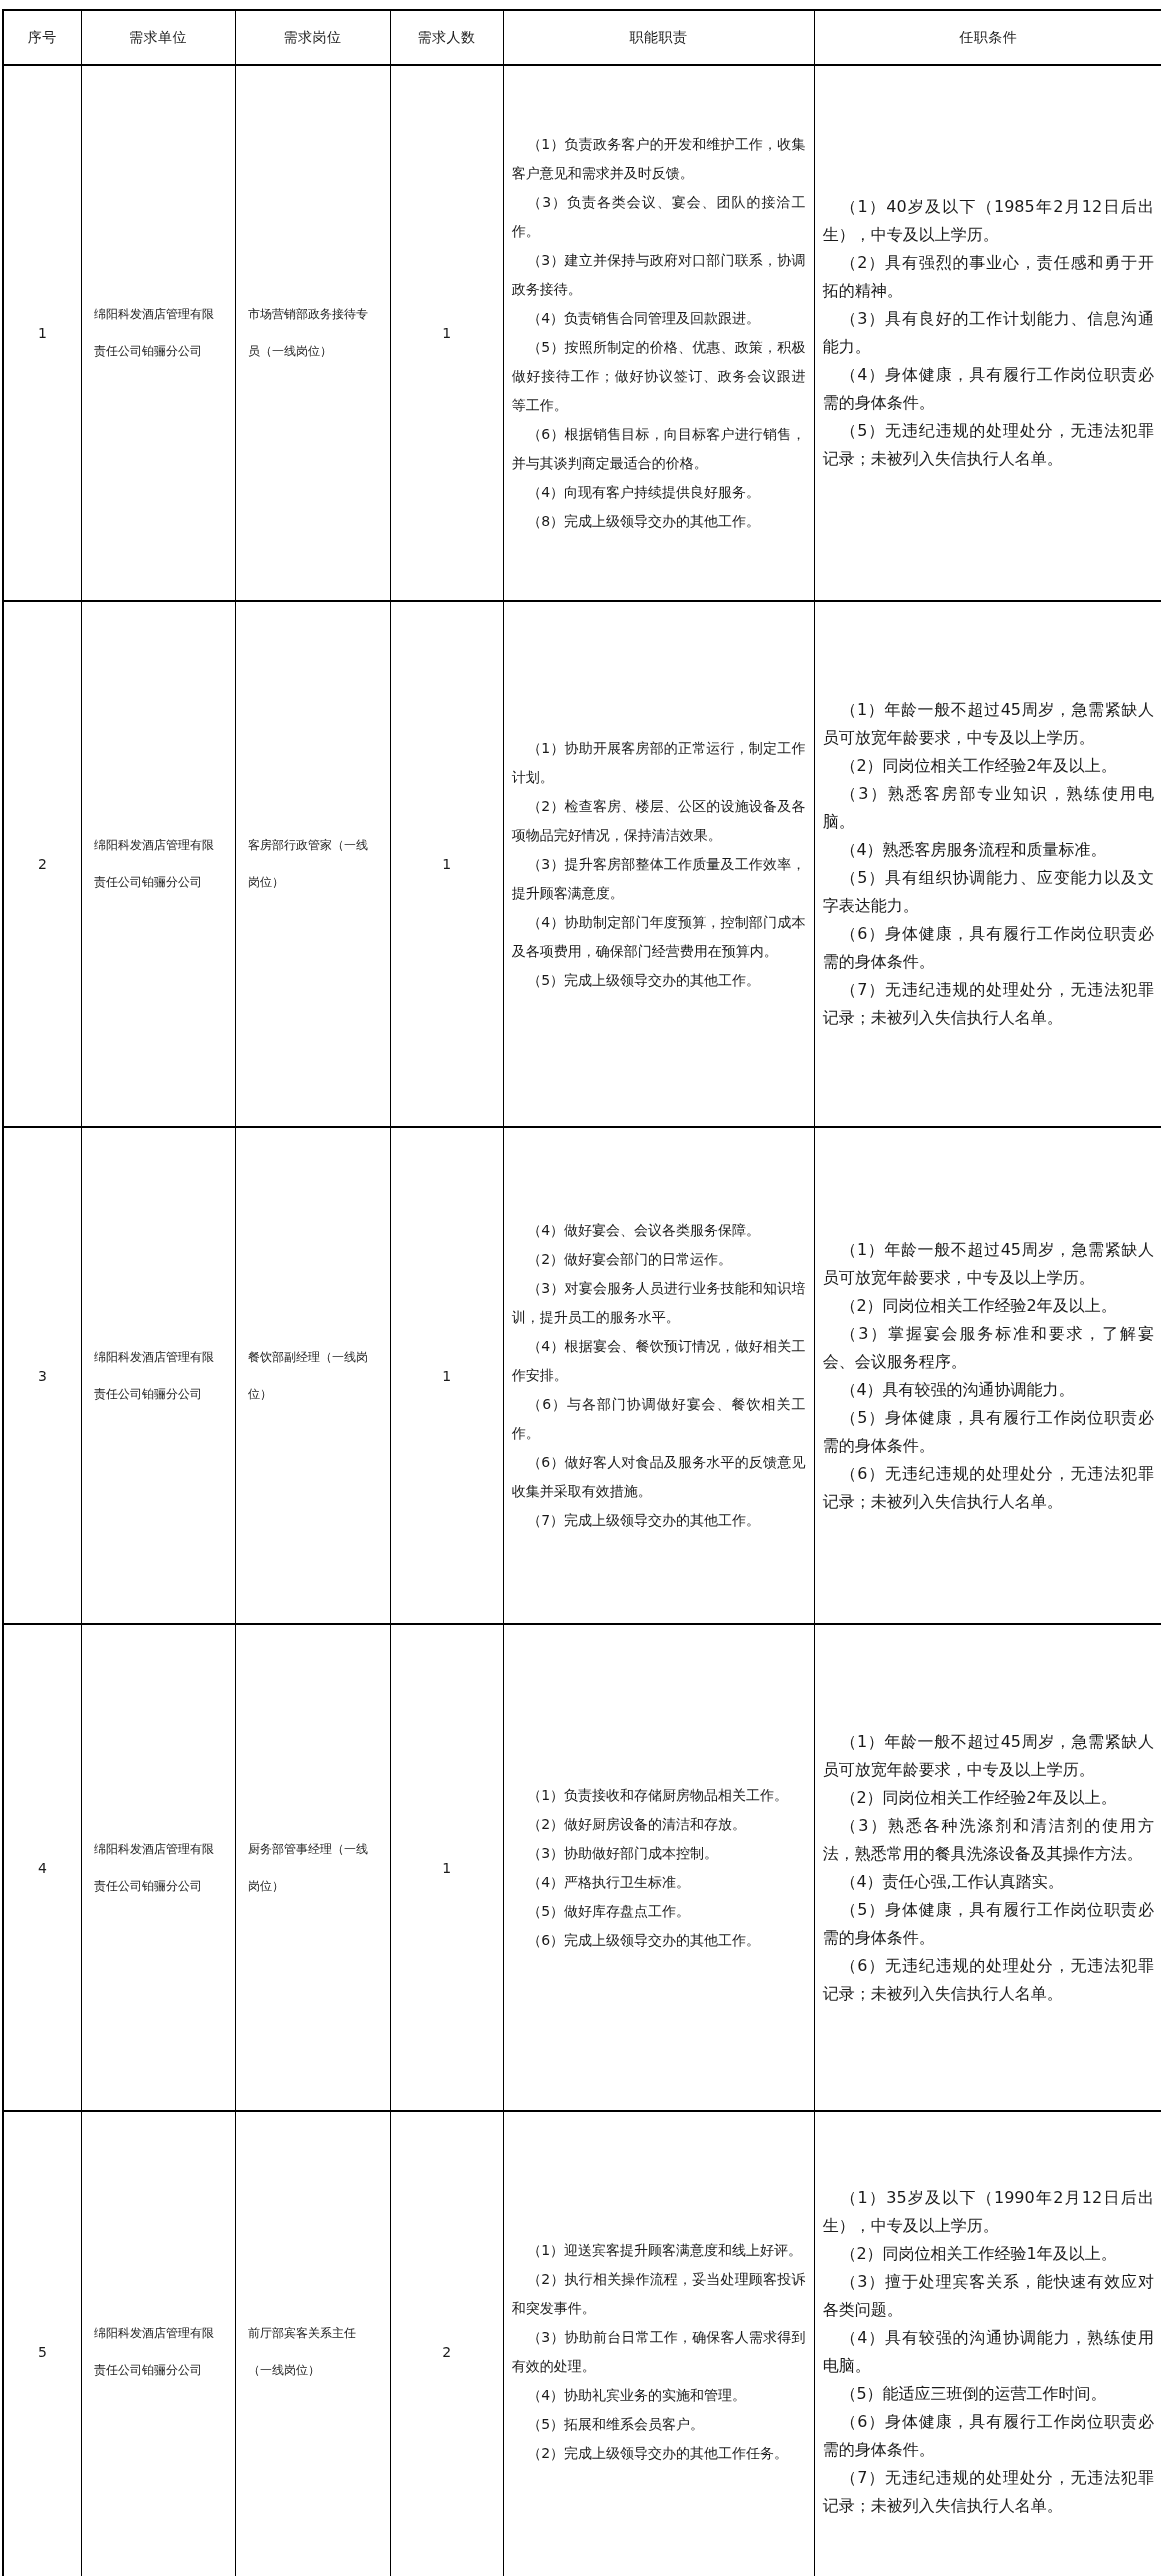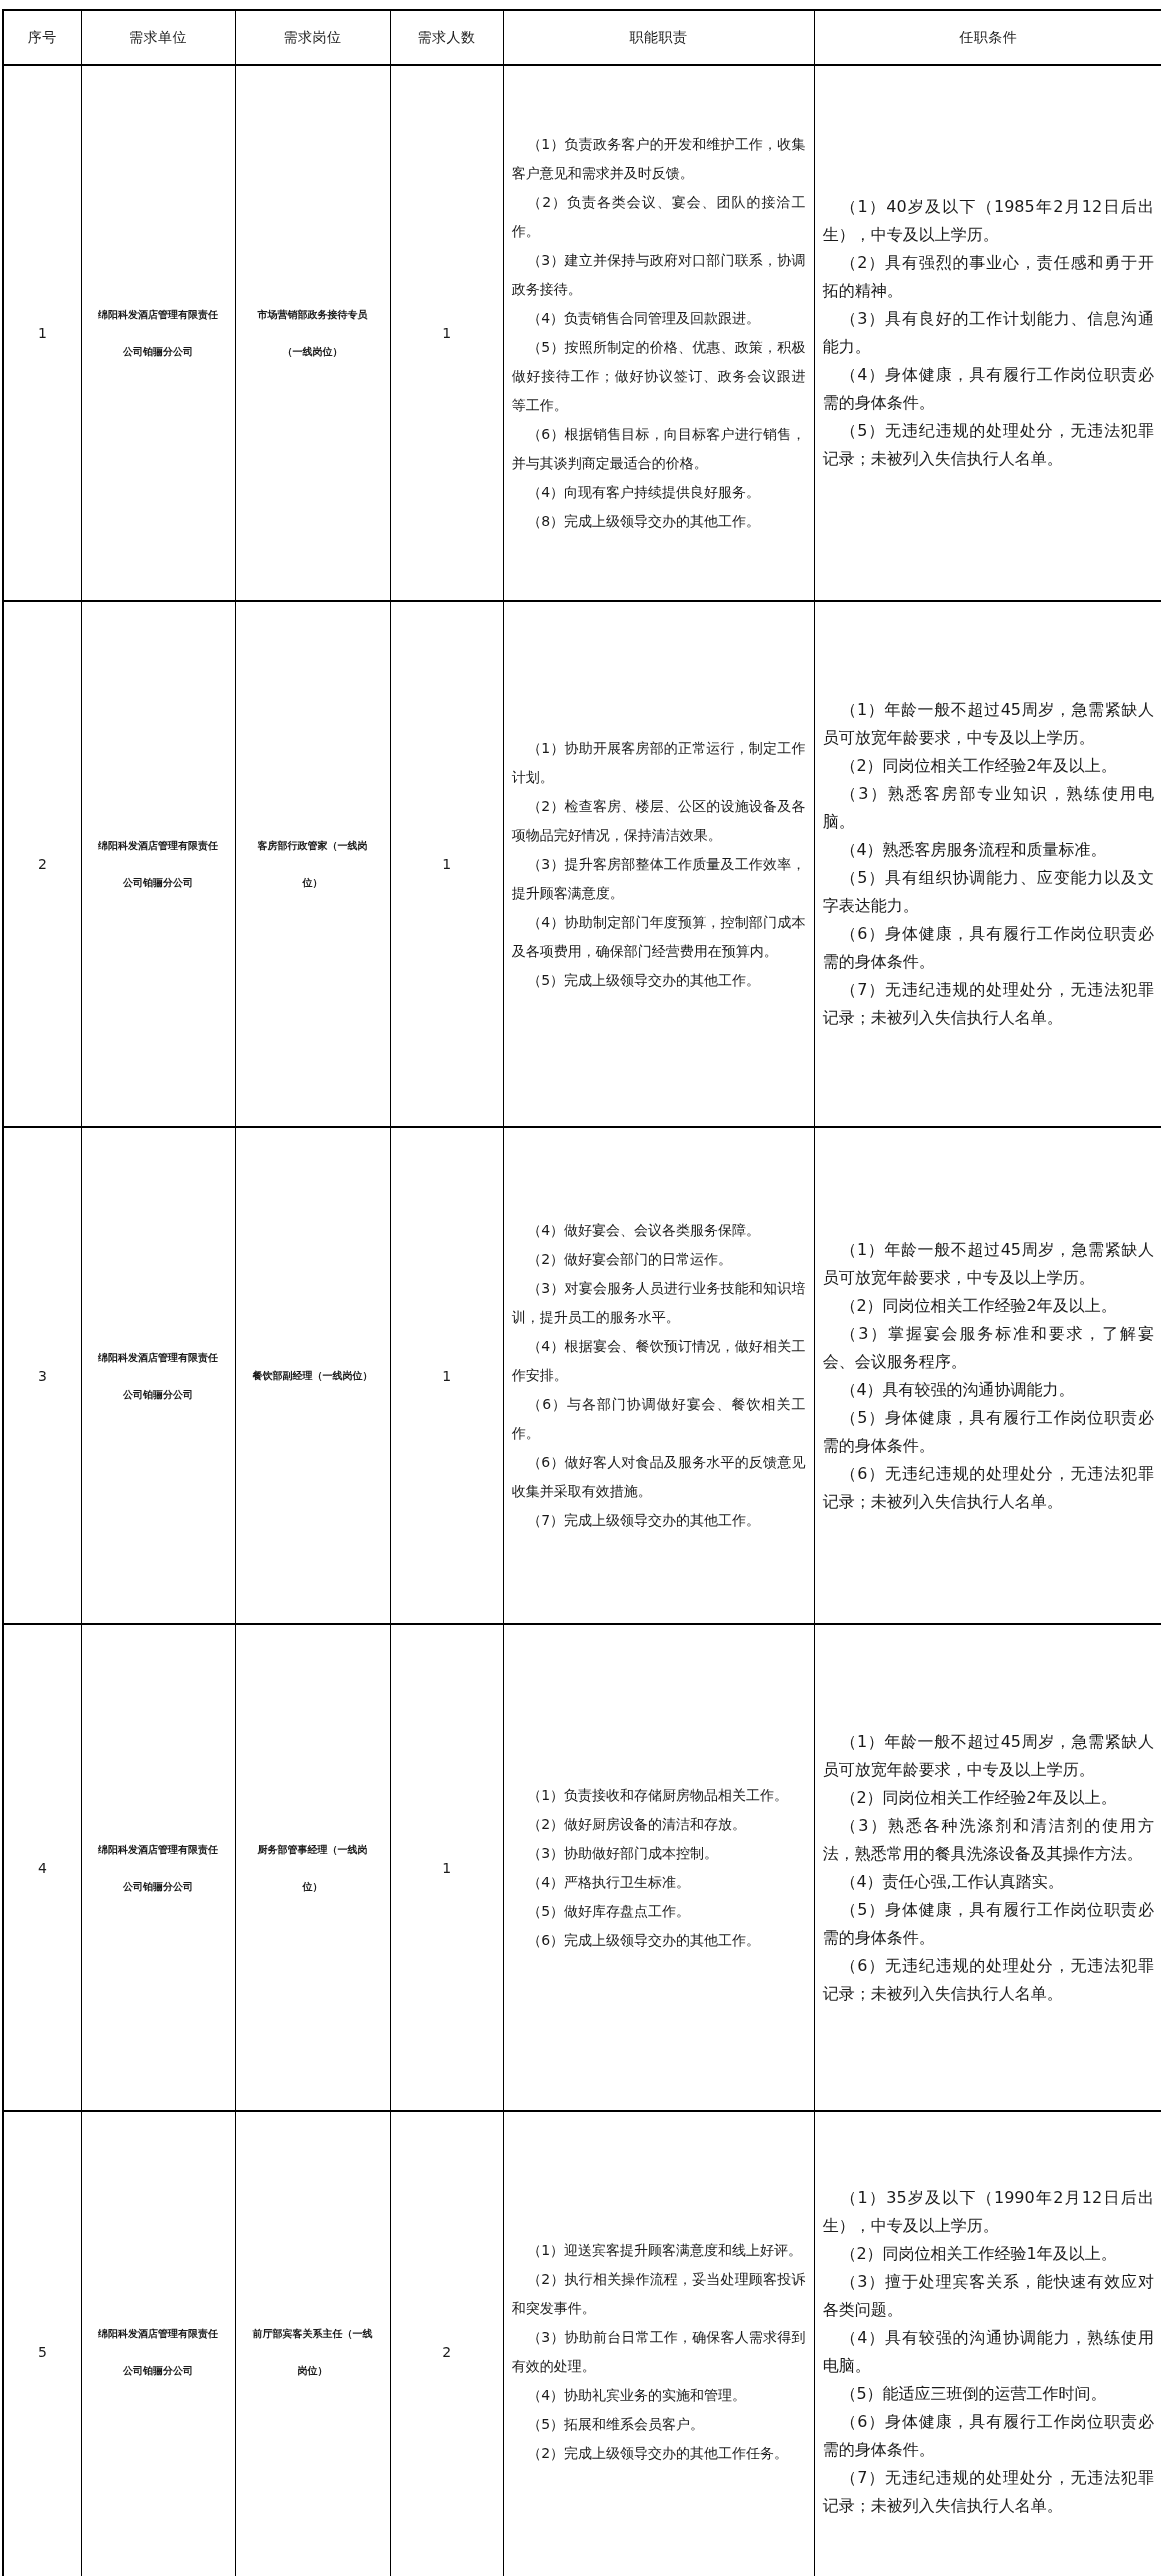--- a/index.html
+++ b/index.html
@@ -30,25 +30,23 @@
     margin-top: 36px;
   }
   .recruit tbody tr { border-bottom: 2.6px solid #000; }
   .col-seq { width: 78px; }
   .col-unit { width: 154px; }
   .col-post { width: 155px; }
   .col-count { width: 113px; }
   .col-duty { width: 311px; }
   .col-req { width: 349px; }
   .cell-center {
-    text-align: center;
-    font-size: 10px;
+    font-size: 12px;
     line-height: 37px;
     padding: 0 12.4px;
-    font-weight: bold;
   }
   .cell-num { text-align: center; font-size: 14px; }
   .cell-list { padding: 5.2px 8.2px 5.2px 8.2px; }
   .cell-list .item {
     font-size: 14px;
     line-height: 29px;
     text-indent: 1.1em;
     text-align: justify;
   }
   .req-list .item { font-size: 16px; line-height: 28px; }
@@ -77,21 +75,21 @@
       </tr>
     </thead>
     <tbody id="table-body">
         <tr style="height: 536px;">
           <td class="cell-num">1</td>
           <td class="cell-center">绵阳科发酒店管理有限责任公司铂骊分公司</td>
           <td class="cell-center">市场营销部政务接待专员（一线岗位）</td>
           <td class="cell-num">1</td>
           <td class="cell-list duty-list">
             <div class="item">（1）负责政务客户的开发和维护工作，收集客户意见和需求并及时反馈。</div>
-            <div class="item">（2）负责各类会议、宴会、团队的接洽工作。</div>
+            <div class="item">（3）负责各类会议、宴会、团队的接洽工作。</div>
             <div class="item">（3）建立并保持与政府对口部门联系，协调政务接待。</div>
             <div class="item">（4）负责销售合同管理及回款跟进。</div>
             <div class="item">（5）按照所制定的价格、优惠、政策，积极做好接待工作；做好协议签订、政务会议跟进等工作。</div>
             <div class="item">（6）根据销售目标，向目标客户进行销售，并与其谈判商定最适合的价格。</div>
             <div class="item">（4）向现有客户持续提供良好服务。</div>
             <div class="item">（8）完成上级领导交办的其他工作。</div>
           </td>
           <td class="cell-list req-list">
             <div class="item">（1）40岁及以下（1985年2月12日后出生），中专及以上学历。</div>
             <div class="item">（2）具有强烈的事业心，责任感和勇于开拓的精神。</div>

